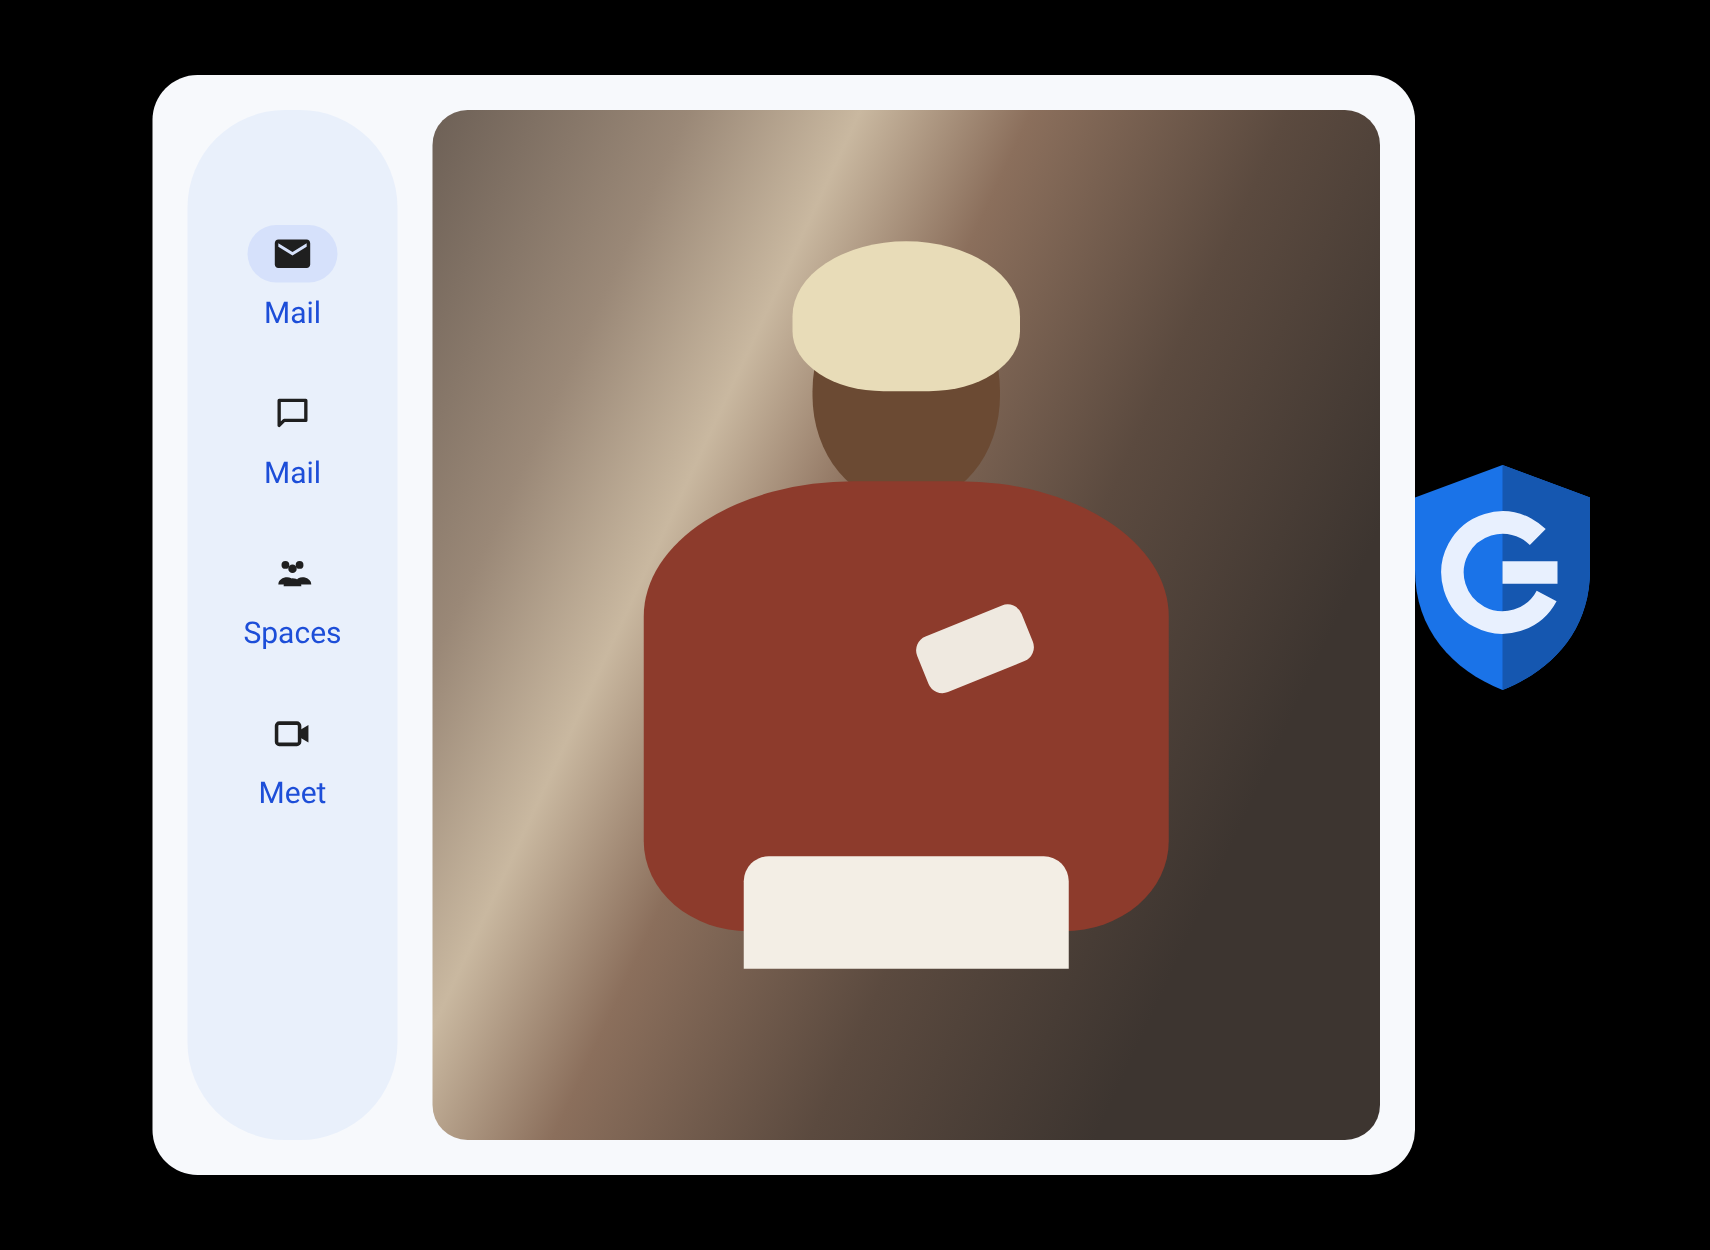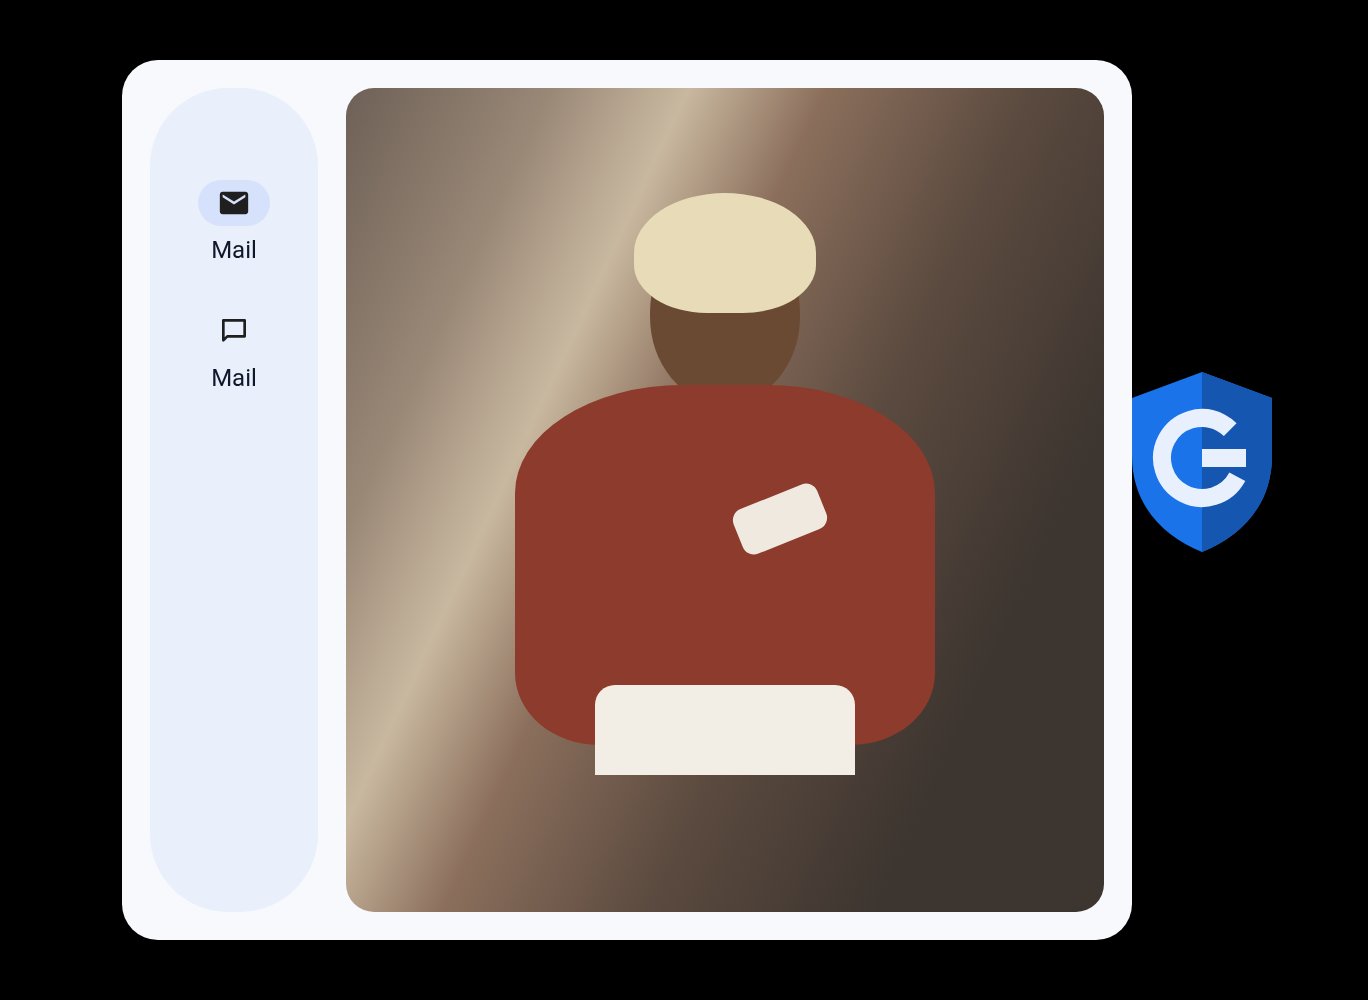--- a/index.html
+++ b/index.html
@@ -46,21 +46,21 @@
     border-radius: 23px;
     display: flex;
     align-items: center;
     justify-content: center;
   }
   .nav-icon-wrap.active {
     background: #d6e1fb;
   }
   .nav-label {
     font-size: 24px;
-    color: #0f172a;
+    color: #1d4ed8;
     font-weight: 400;
   }
   .content {
     flex: 1;
     border-radius: 28px;
     overflow: hidden;
     position: relative;
     background: linear-gradient(115deg, #6d6056 0%, #9a8877 18%, #c9b8a0 30%, #8b6f5c 42%, #5b4a3f 60%, #3d3530 80%);
   }
   
@@ -146,21 +146,45 @@
       <div class="nav-icon-wrap">
         <span>
           <svg width="32" height="32" viewBox="0 0 24 24" fill="none" stroke="#1f1f1f" stroke-width="2">
             <path d="M4 4h16v12H7l-3 3V4z" stroke-linejoin="round"></path>
           </svg>
         </span>
       </div>
       <span class="nav-label">Mail</span>
     </div>
 
-
+    <div class="nav-item">
+      <div class="nav-icon-wrap">
+        <span>
+          <svg width="34" height="34" viewBox="0 0 24 24" fill="#1f1f1f">
+            <circle cx="8" cy="7" r="2.2"></circle>
+            <circle cx="16" cy="7" r="2.2"></circle>
+            <circle cx="12" cy="9.2" r="2.4"></circle>
+            <path d="M4 18c0-2.5 2.5-4 5-4 .8 0 1.6.2 2.3.5C10.5 15 10 16 10 17v1H4zm10 0v-1c0-1 .5-2 1.3-2.5.7-.3 1.5-.5 2.3-.5 2.5 0 5 1.5 5 4h-8.6zM7 19c0-2.6 2.3-4.5 5-4.5s5 1.9 5 4.5H7z"></path>
+          </svg>
+        </span>
+      </div>
+      <span class="nav-label">Spaces</span>
+    </div>
+
+    <div class="nav-item">
+      <div class="nav-icon-wrap">
+        <span>
+          <svg width="34" height="34" viewBox="0 0 24 24" fill="none" stroke="#1f1f1f" stroke-width="2">
+            <rect x="3" y="6" width="13" height="12" rx="1.5"></rect>
+            <path d="M16 10l5-3v10l-5-3" fill="#1f1f1f" stroke="none"></path>
+          </svg>
+        </span>
+      </div>
+      <span class="nav-label">Meet</span>
+    </div>
 
   </div>
 
   <div class="content" aria-label="Person using a smartphone in an office setting">
     <div class="figure">
       <div class="head">
           <div class="hair"></div>
         </div>
       <div class="torso">
         <div class="phone"></div>

